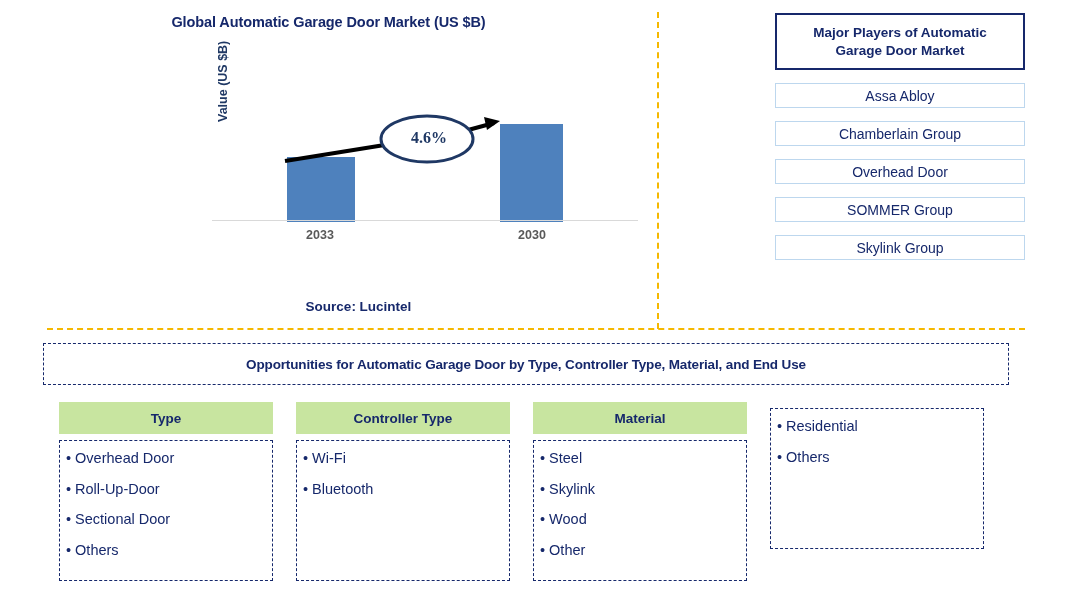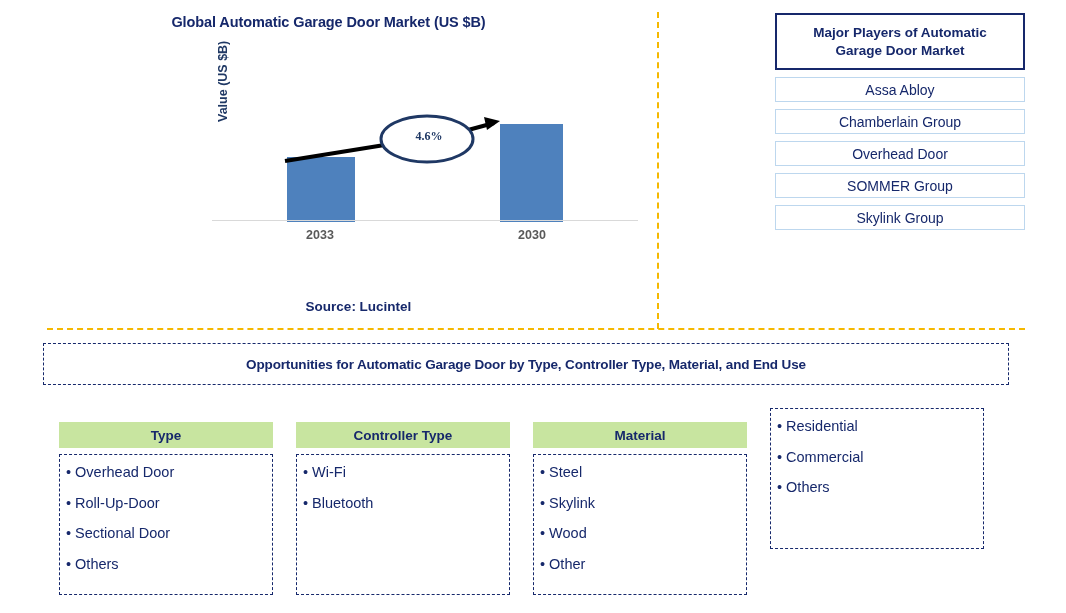--- a/index.html
+++ b/index.html
@@ -90,21 +90,21 @@
     left: 212px; top: 55px;
     width: 426px; height: 170px;
     overflow: visible;
   }
   #cagr-text {
     position: absolute;
     left: 394px;
     top: 129px;
     width: 70px;
     text-align: center;
-    font-size: 12px;
+    font-size: 16px;
     font-weight: bold;
     font-family: "Liberation Serif", serif;
     color: #1F3864;
   }
 
   #source-text {
     position: absolute;
     left: 0;
     top: 299px;
     width: 645px;
@@ -148,21 +148,21 @@
     justify-content: center;
     text-align: center;
     font-size: 13.5px;
     font-weight: bold;
     color: #16286B;
     line-height: 1.28;
     padding: 0 16px;
     box-sizing: border-box;
   }
   .player-box {
-    margin-top: 7px;
+    margin-top: 13px;
     border: 1px solid #BDD7EE;
     height: 25px;
     display: flex;
     align-items: center;
     justify-content: center;
     font-size: 14px;
     color: #16286B;
     box-sizing: border-box;
   }
   #players-header { margin-bottom: 0; }
@@ -194,28 +194,27 @@
     top: 402px;
     width: 966px;
     display: flex;
     gap: 23px;
   }
   .column {
     width: 214px;
   }
   .col-header {
     background: #C8E5A0;
-    height: 26px;
+    height: 32px;
     display: flex;
     align-items: center;
     justify-content: center;
     font-size: 13.5px;
     font-weight: bold;
     color: #16286B;
-    margin-top: 20px;
   }
   .col-body {
     margin-top: 6px;
     border: 1px dashed #16286B;
     height: 141px;
     box-sizing: border-box;
     padding: 10px 0 0 6px;
   }
   .col-item {
     font-size: 14.5px;
@@ -309,18 +308,17 @@
       <div class="col-item"><span class="bullet">•</span><span>Steel</span></div>
       <div class="col-item"><span class="bullet">•</span><span>Skylink</span></div>
       <div class="col-item"><span class="bullet">•</span><span>Wood</span></div>
       <div class="col-item"><span class="bullet">•</span><span>Other</span></div>
     </div>
   </div>
 
   <div class="column">
     <div class="col-body">
       <div class="col-item"><span class="bullet">•</span><span>Residential</span></div>
-      <div class="col-item"><span class="bullet">•</span><span>Commercial</span></div>
       <div class="col-item"><span class="bullet">•</span><span>Others</span></div>
     </div>
   </div>
 
 </div>
 
 </body></html>

